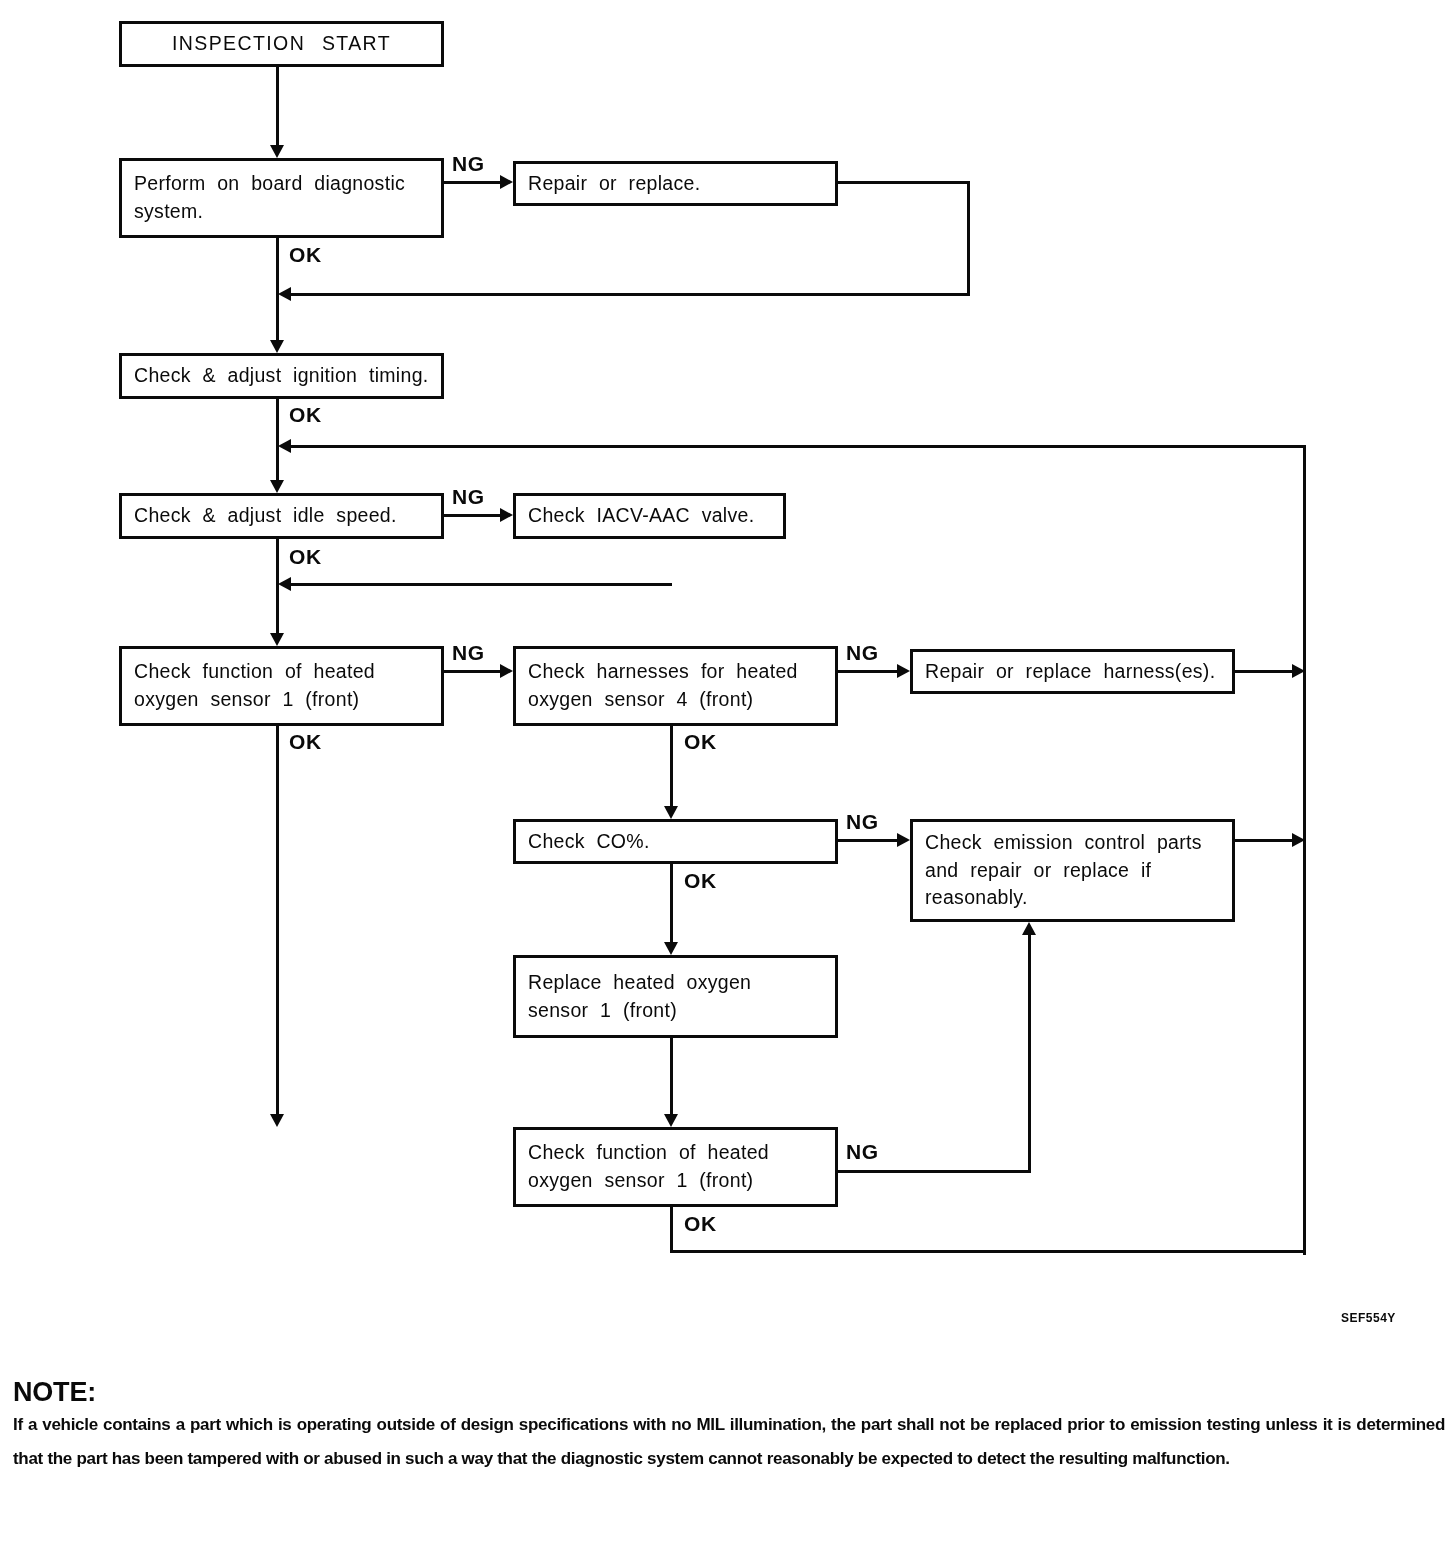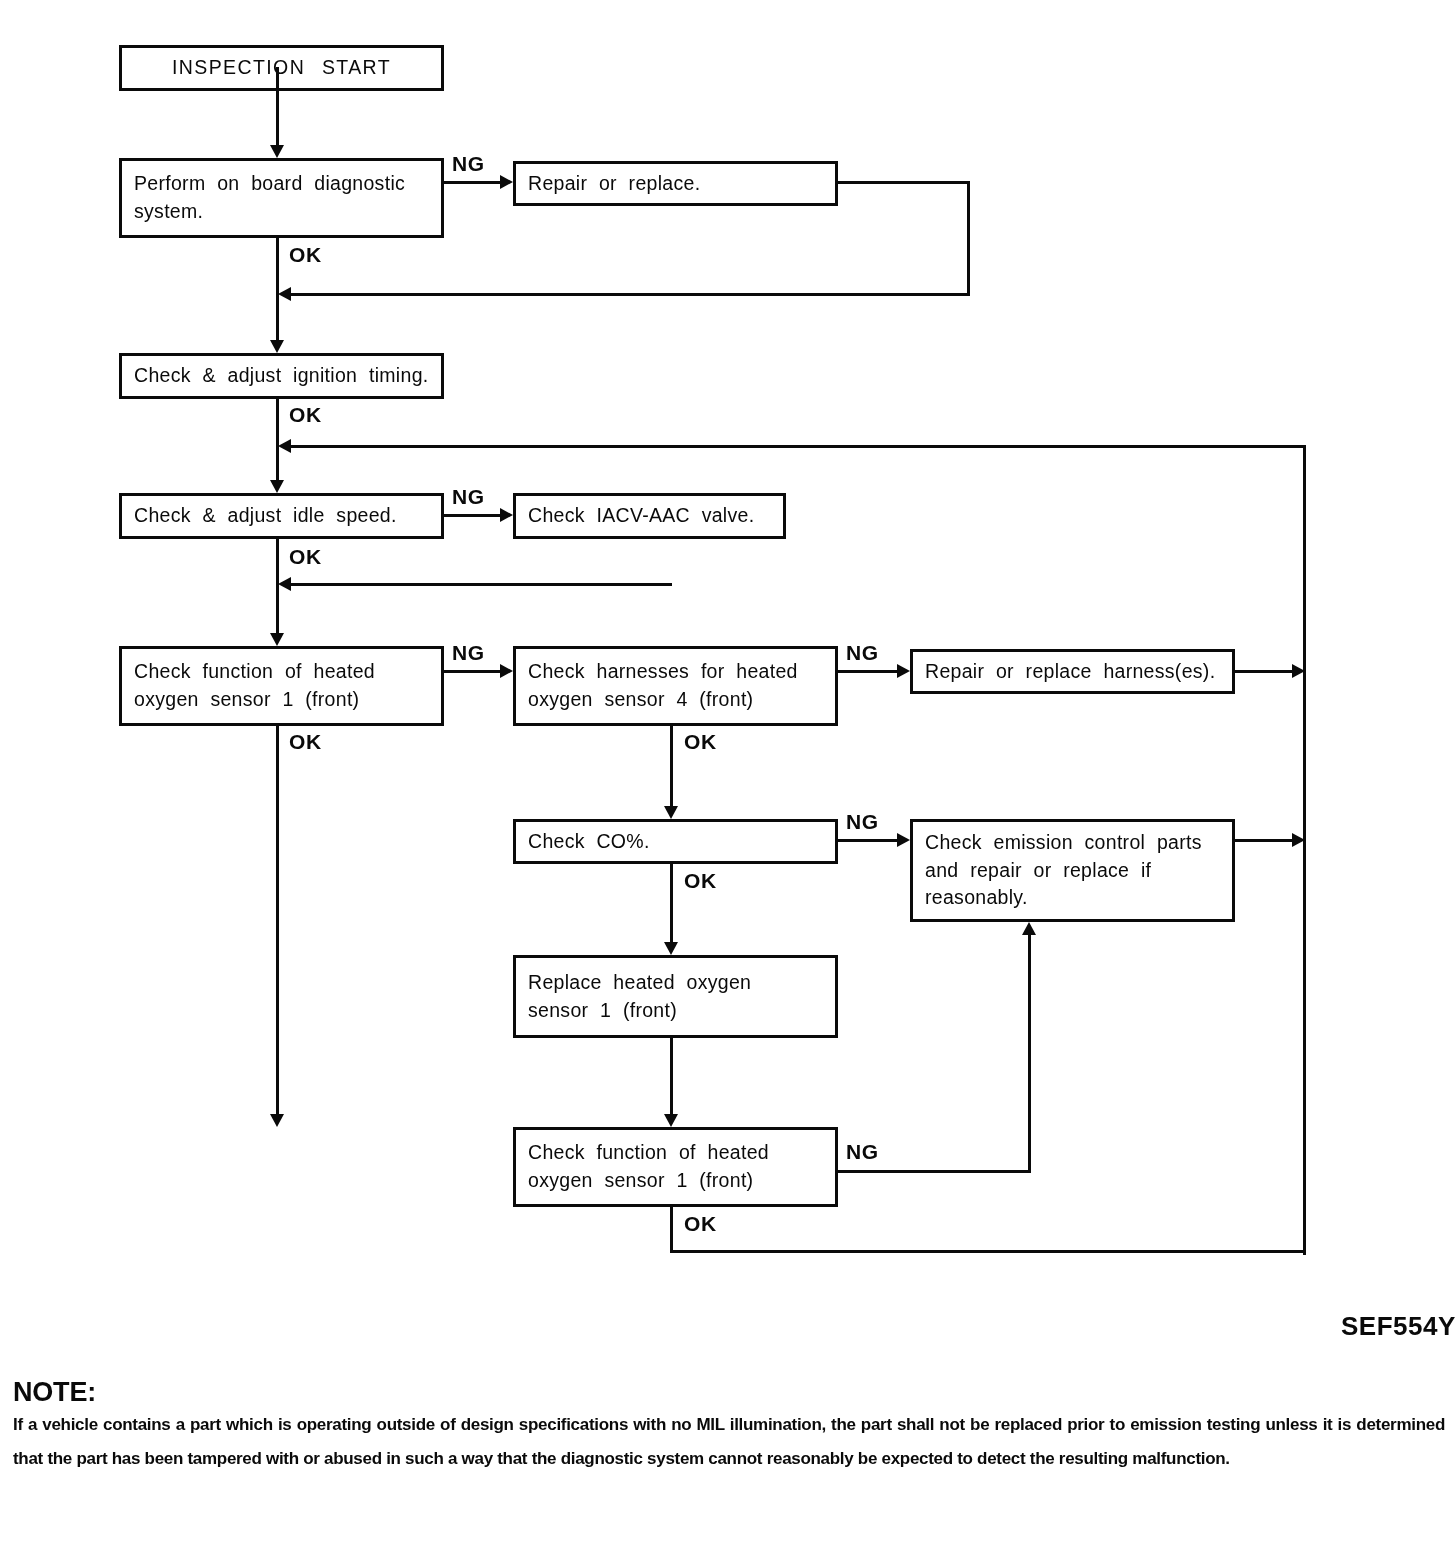--- a/index.html
+++ b/index.html
@@ -6,31 +6,31 @@
   #canvas{
     position:relative;width:1456px;height:1544px;background:#ffffff;
     font-family:"Liberation Sans", sans-serif;color:#0a0a0a;overflow:hidden;
   }
   .node{
     position:absolute;border:3px solid #0a0a0a;background:#fff;box-sizing:border-box;
     display:flex;align-items:center;font-size:19.5px;line-height:1.42;
     padding:3px 12px;word-spacing:6px;letter-spacing:.3px;
   }
   .node span{white-space:pre-line;}
-  .node.center{justify-content:center;text-align:center;letter-spacing:1.4px;word-spacing:10px;margin-top:24px;}
+  .node.center{justify-content:center;text-align:center;letter-spacing:1.4px;word-spacing:10px;}
   .line{position:absolute;background:#0a0a0a;}
   .v{width:3px;}
   .h{height:3px;}
   .arr{position:absolute;width:0;height:0;}
   .a-down{border-left:7px solid transparent;border-right:7px solid transparent;border-top:13px solid #0a0a0a;}
   .a-up{border-left:7px solid transparent;border-right:7px solid transparent;border-bottom:13px solid #0a0a0a;}
   .a-left{border-top:7px solid transparent;border-bottom:7px solid transparent;border-right:13px solid #0a0a0a;}
   .a-right{border-top:7px solid transparent;border-bottom:7px solid transparent;border-left:13px solid #0a0a0a;}
   .lbl{position:absolute;font-size:21px;font-weight:bold;letter-spacing:.6px;}
-  .figcode{position:absolute;left:1341px;top:1311px;font-size:26px;font-weight:bold;letter-spacing:.5px;}
+  .figcode{position:absolute;left:1341px;top:1311px;font-size:12px;font-weight:bold;letter-spacing:.5px;}
   .note-heading{position:absolute;left:13px;top:1377px;font-size:27px;font-weight:bold;letter-spacing:-.2px;}
   .note-body{
     position:absolute;left:13px;top:1408px;width:1432px;
     font-size:17px;font-weight:bold;line-height:34px;letter-spacing:-.3px;
     text-align:justify;
   }
 </style>
 </head>
 <body>
 

